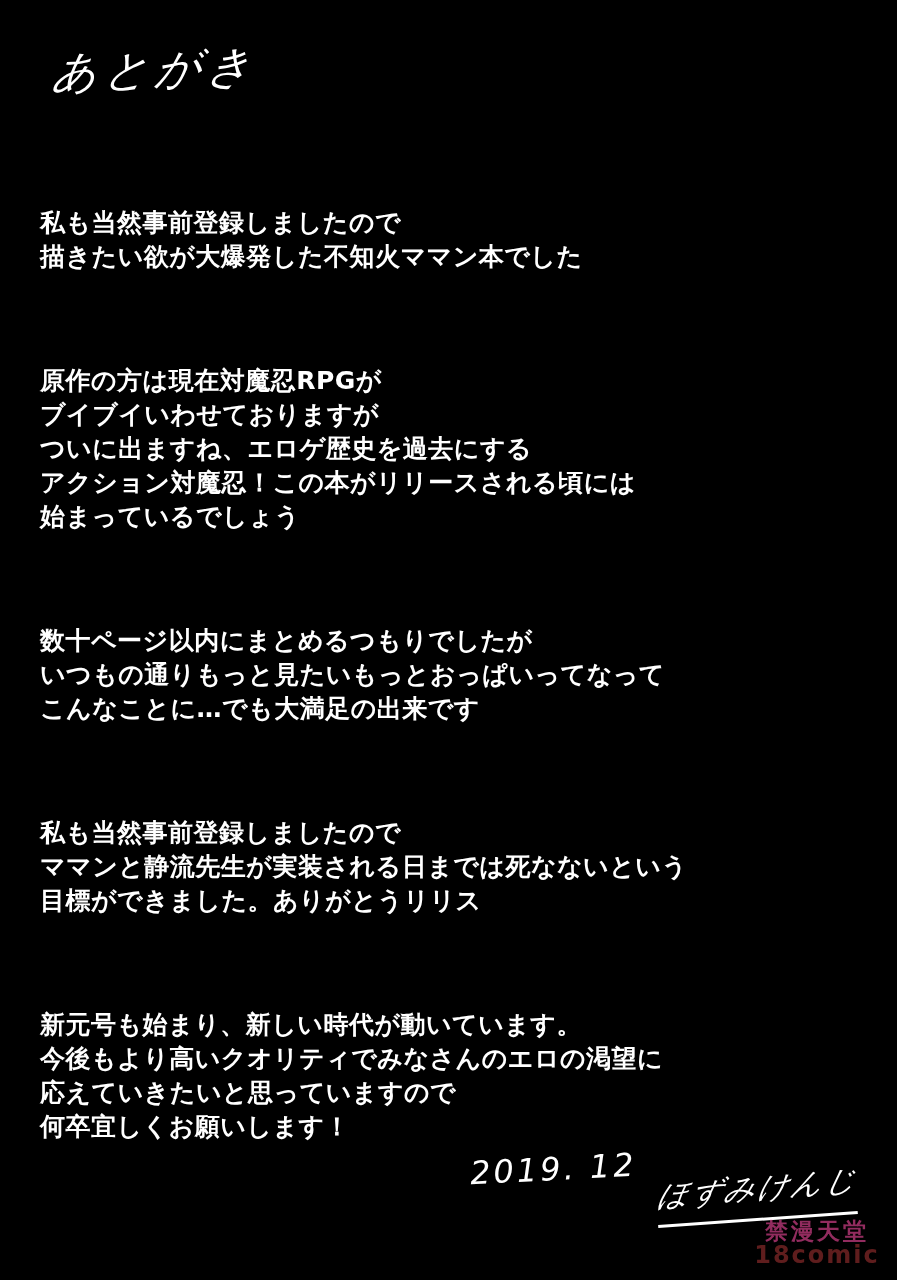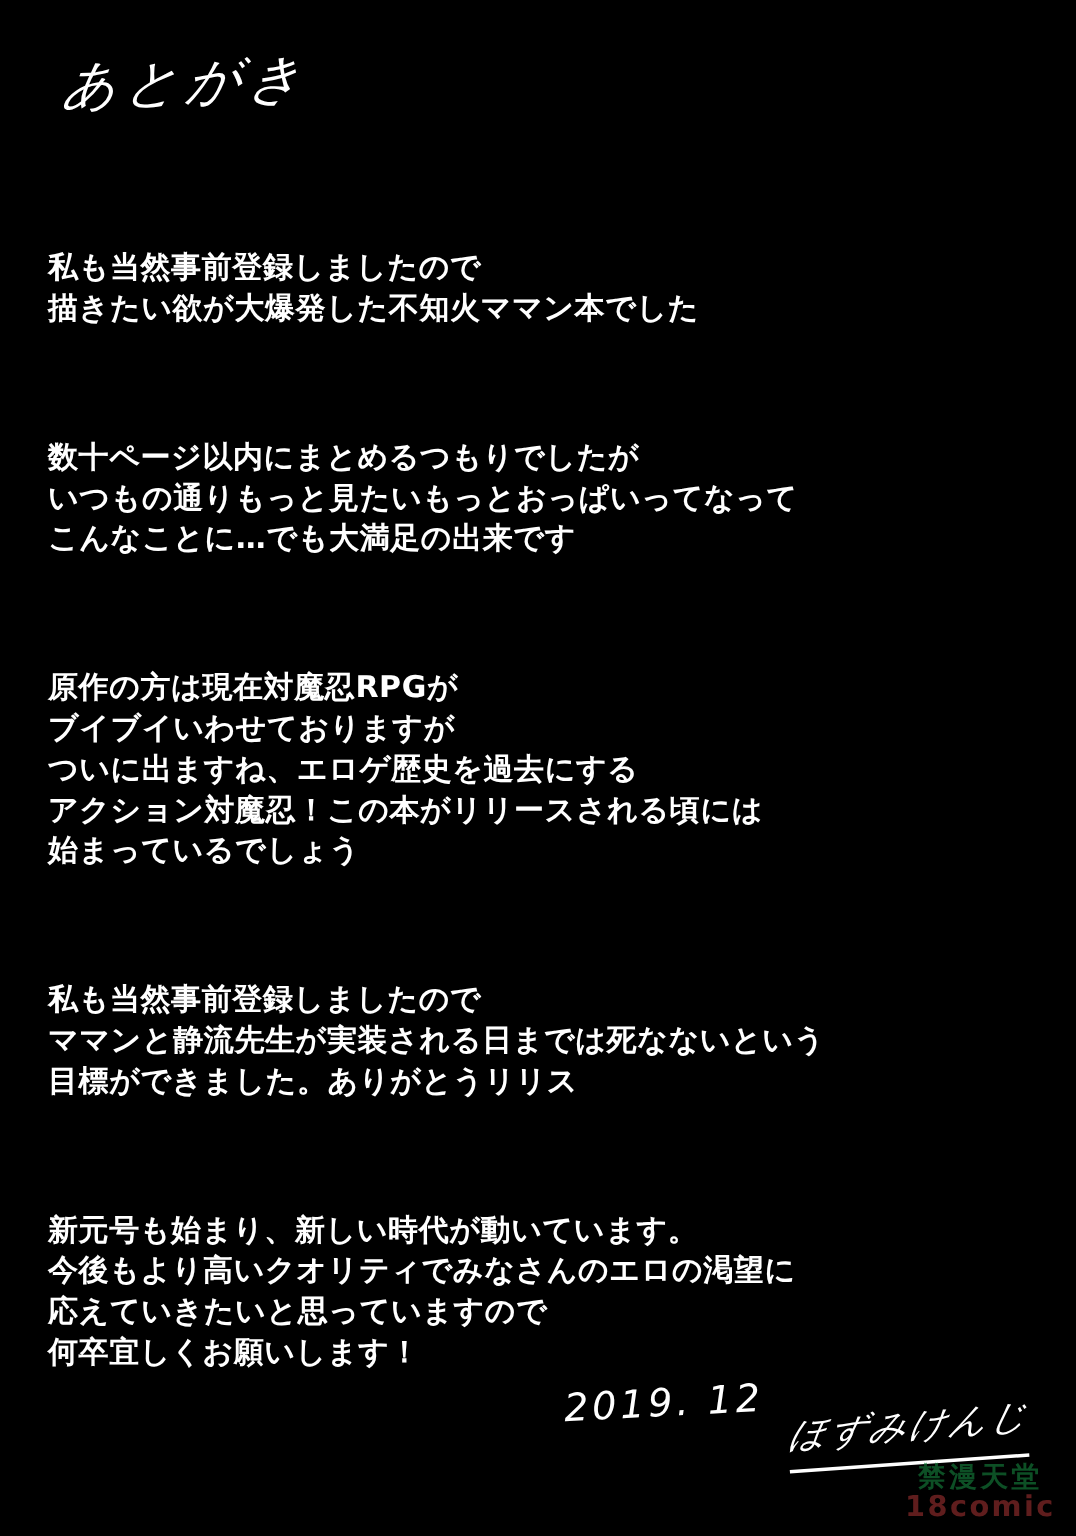--- a/index.html
+++ b/index.html
@@ -95,21 +95,21 @@
   
   .watermark {
     position: absolute;
     right: 10px;
     bottom: 12px;
     width: 140px;
     text-align: center;
     opacity: 0.62;
   }
   .wm-top {
-    color: #15803d;
+    color: #ec4899;
     font-size: 23px;
     letter-spacing: 3px;
     line-height: 1.05;
     font-weight: 700;
   }
   .wm-bottom {
     color: #9a3030;
     font-size: 24px;
     letter-spacing: 2px;
     line-height: 1.05;
@@ -119,28 +119,28 @@
 </head>
 <body>
 
 <div class="page">
 
   <div class="heading">あとがき</div>
 
   <div class="body-text">
     <p class="para">私も当然事前登録しましたので
 描きたい欲が大爆発した不知火ママン本でした</p>
-    <p class="para">数十ページ以内にまとめるつもりでしたが
-いつもの通りもっと見たいもっとおっぱいってなって
-こんなことに…でも大満足の出来です</p>
     <p class="para">原作の方は現在対魔忍RPGが
 ブイブイいわせておりますが
 ついに出ますね、エロゲ歴史を過去にする
 アクション対魔忍！この本がリリースされる頃には
 始まっているでしょう</p>
+    <p class="para">数十ページ以内にまとめるつもりでしたが
+いつもの通りもっと見たいもっとおっぱいってなって
+こんなことに…でも大満足の出来です</p>
     <p class="para">私も当然事前登録しましたので
 ママンと静流先生が実装される日までは死なないという
 目標ができました。ありがとうリリス</p>
     <p class="para">新元号も始まり、新しい時代が動いています。
 今後もより高いクオリティでみなさんのエロの渇望に
 応えていきたいと思っていますので
 何卒宜しくお願いします！</p>
     
   </div>
 

